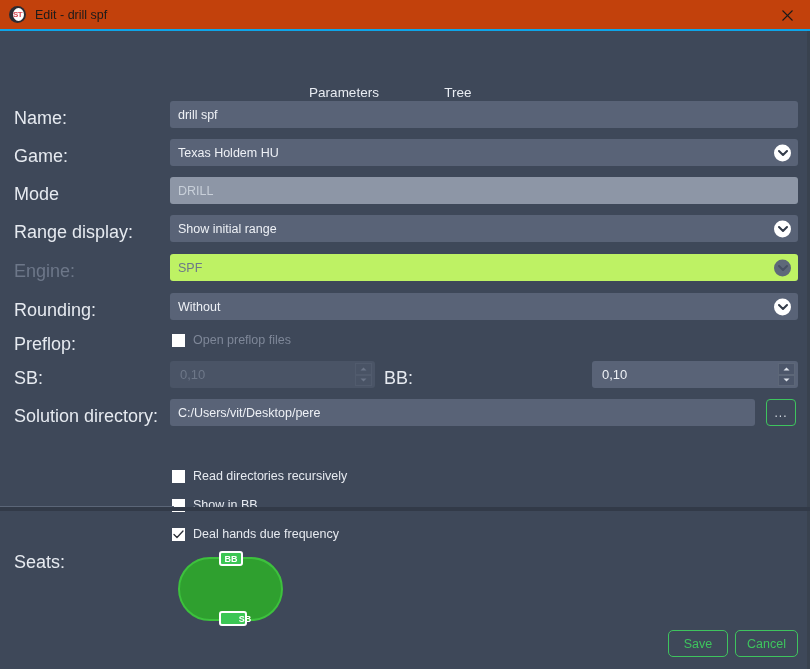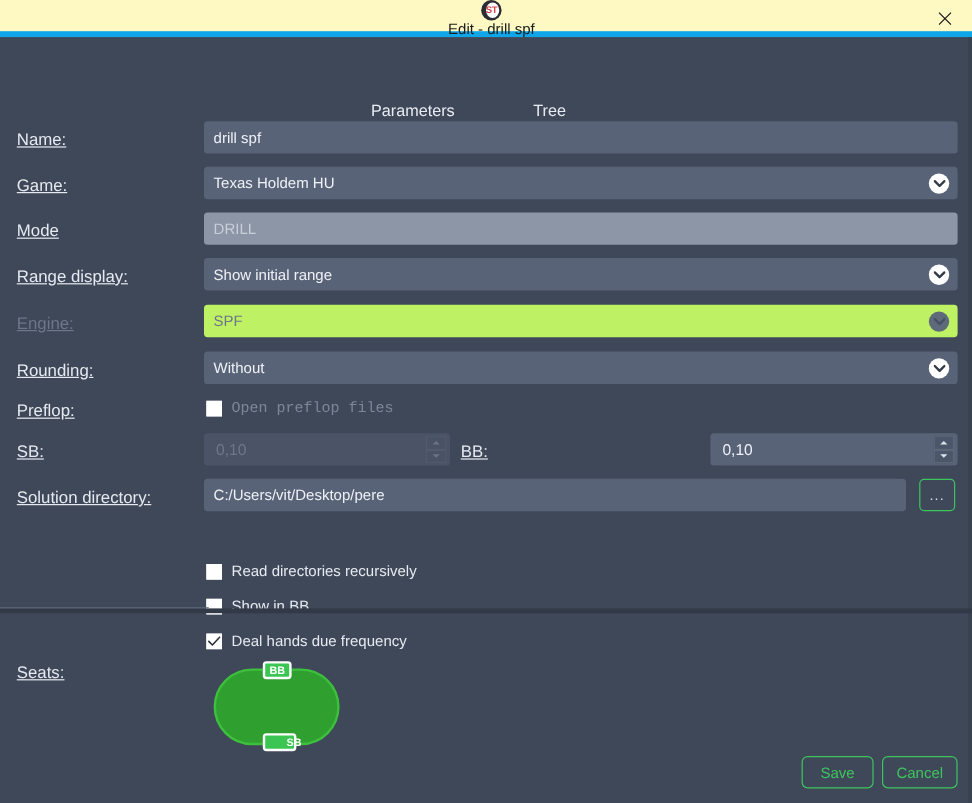--- a/index.html
+++ b/index.html
@@ -14,25 +14,24 @@
   body {
     background: #3e4859;
     position: relative;
   }
 
   
   .titlebar {
     position: absolute;
     left: 0; top: 0;
     width: 810px; height: 31px;
-    background: #fef9c3;
-    border-bottom: 5px solid #0ea5e9;
-    display: flex;
-    align-items: center;
-    flex-direction: column;
+    background: #c2410c;
+    border-bottom: 2px solid #0ea5e9;
+    display: flex;
+    align-items: center;
   }
   .app-logo {
     width: 17px; height: 17px;
     margin-left: 9px;
     border-radius: 50%;
     background: #2b2b33;
     position: relative;
     flex: 0 0 auto;
   }
   .app-logo::before {
@@ -122,24 +121,23 @@
     left: 0; bottom: 0;
     width: 110px; height: 3px;
   }
   .tab-underline.active { background: #e8414f; }
   .tab-underline.inactive { background: #f2f4f7; }
 
   
   .row-label {
     position: absolute;
     left: 14px;
-    font-size: 14px;
+    font-size: 18px;
     color: #e6eaf0;
     white-space: nowrap;
-    text-decoration: underline;
   }
   .row-label.disabled { color: #6d7789; }
 
   .field {
     position: absolute;
     left: 170px;
     width: 628px;
     height: 27px;
     background: #596377;
     border-radius: 3px;
@@ -365,21 +363,21 @@
   <div class="field" style="top:262px;">
     <span>Without</span>
     <span class="dropdown-arrow">
       <svg width="10" height="7" viewBox="0 0 10 7">
           <path d="M1 1.5 L5 5.5 L9 1.5" stroke="#333b49" stroke-width="2" fill="none" stroke-linecap="round" stroke-linejoin="round"></path>
         </svg>
     </span>
   </div>
 
   <span class="row-label" style="top:303px;">Preflop:</span>
-  <div class="checkrow" style="left:172px; top:302px;font-family:Liberation Mono, monospace;">
+  <div class="checkrow" style="left:172px; top:302px;">
     <span class="checkbox"></span>
     <span class="check-label dim">Open preflop files</span>
   </div>
 
   <span class="row-label" style="top:337px;">SB:</span>
   <div class="spin dim" style="left:170px; top:330px; width:205px;">
     <span class="spin-value">0,10</span>
     <span class="spin-buttons">
       <span class="spin-btn">
         <svg width="7" height="4" viewBox="0 0 7 4">

